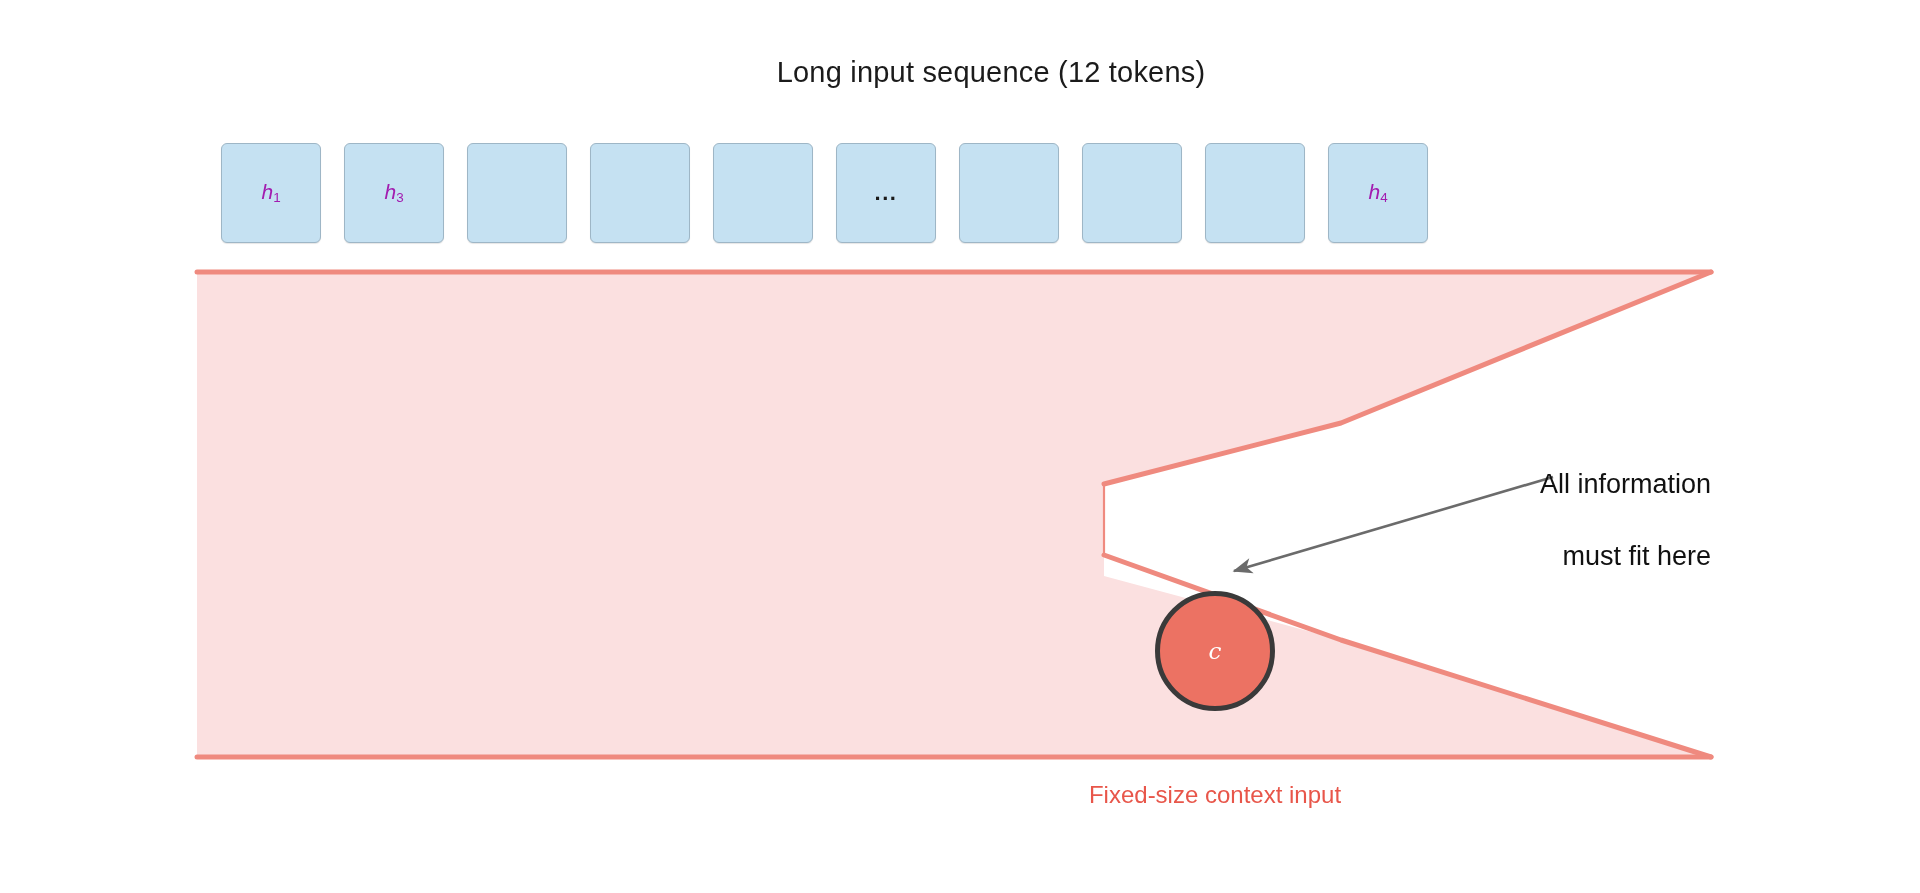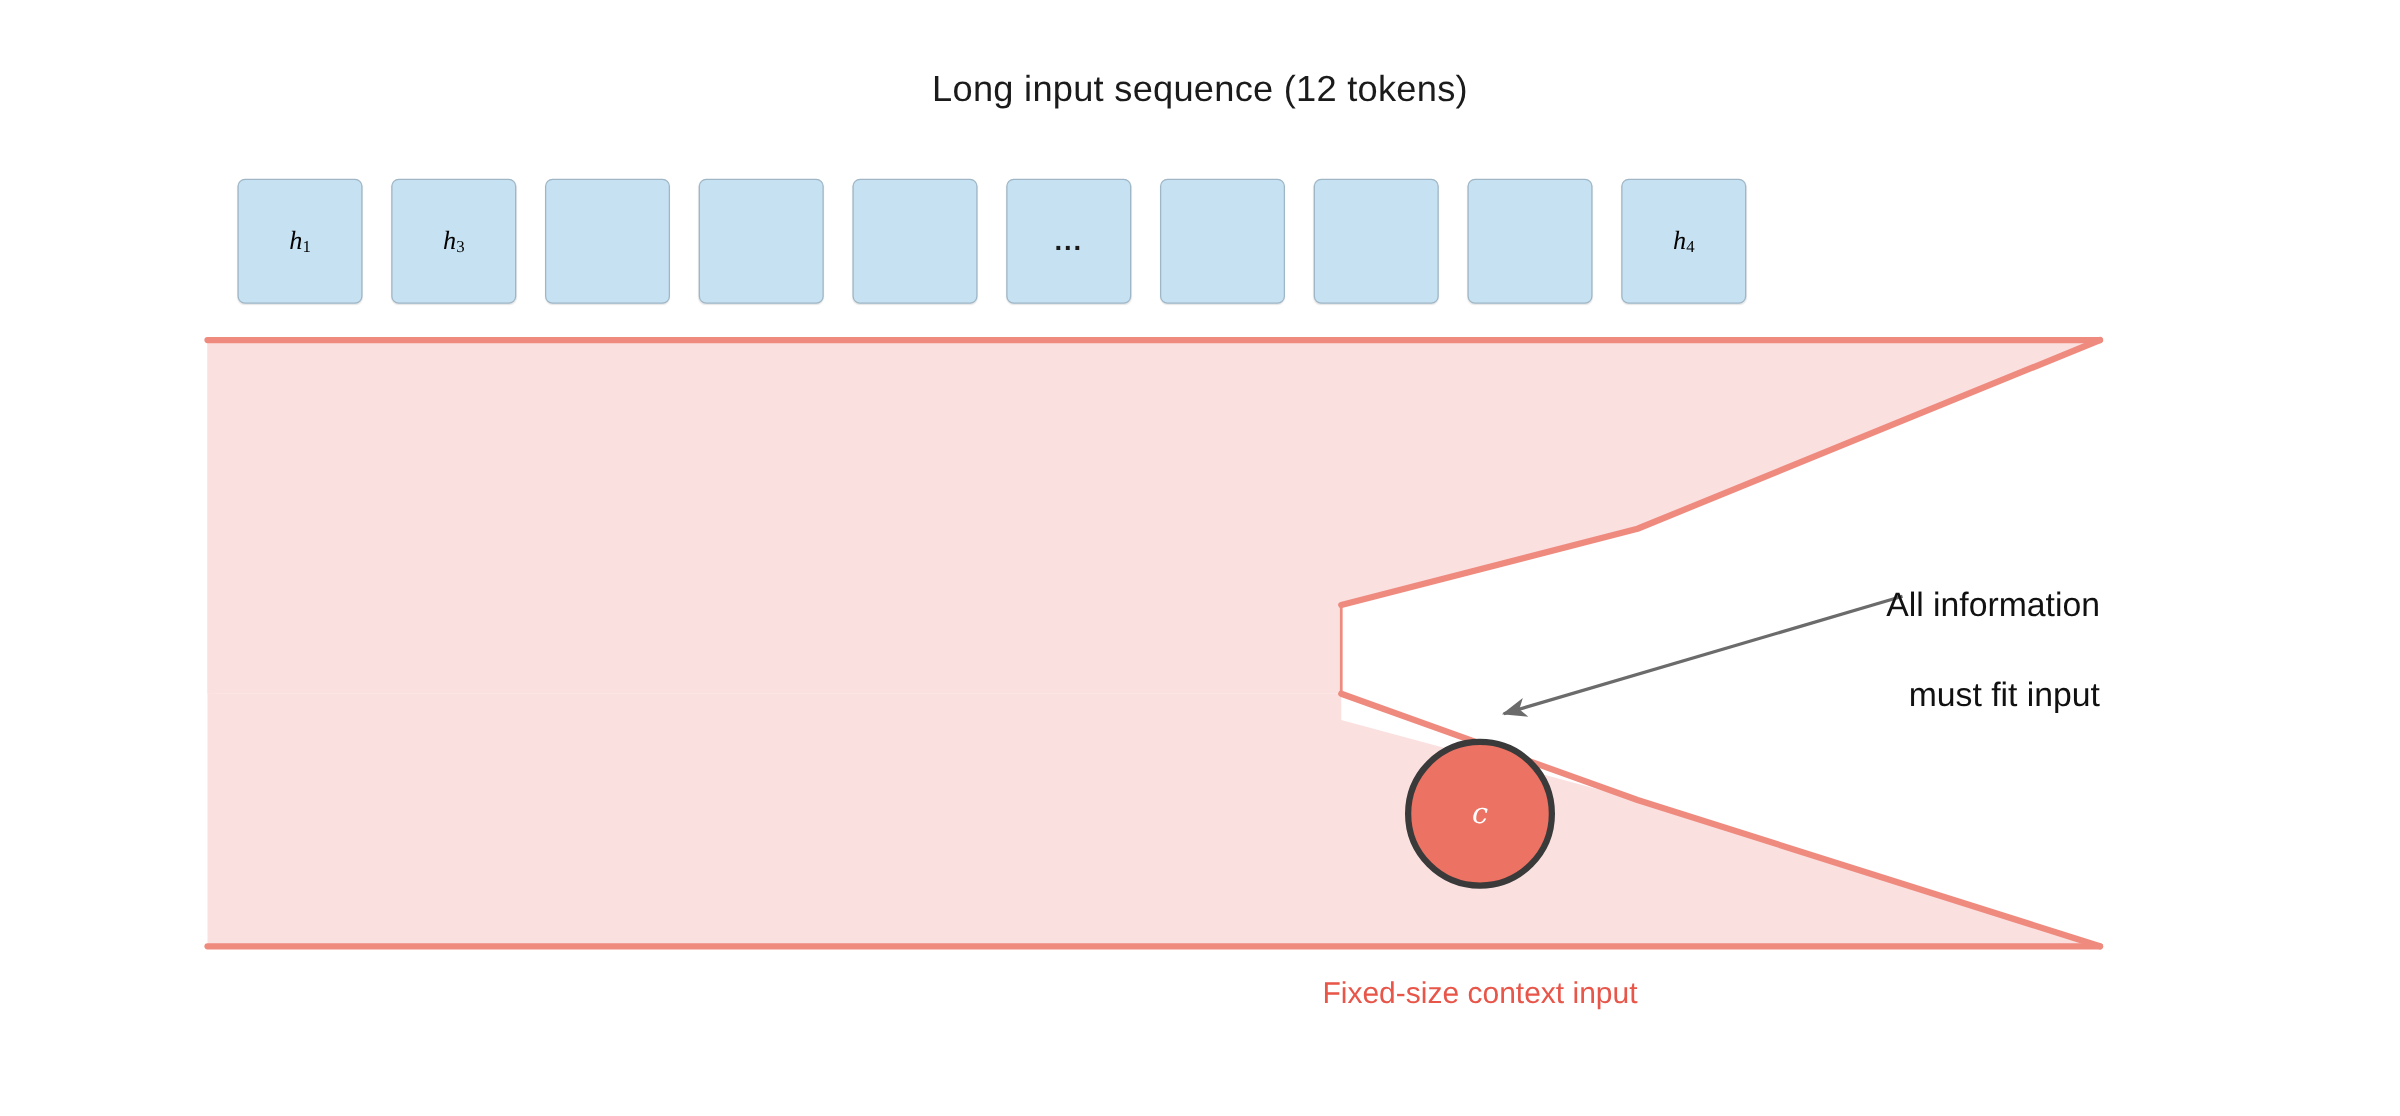--- a/index.html
+++ b/index.html
@@ -11,20 +11,21 @@
   body {
     font-family: "Liberation Sans", sans-serif;
     -webkit-font-smoothing: antialiased;
   }
   #canvas {
     position: relative;
     width: 1716px;
     height: 893px;
     background: #ffffff;
     overflow: hidden;
+    margin-left: 31px;
   }
 
   
   #seq-title {
     position: absolute;
     left: 0;
     top: 56px;
     width: 1920px;
     text-align: center;
     font-size: 29px;
@@ -47,24 +48,24 @@
     border-radius: 6px;
     background: #c5e1f2;
     border: 1.6px solid #9eb6c6;
     box-sizing: border-box;
     display: flex;
     align-items: center;
     justify-content: center;
     box-shadow: 0 1px 1px rgba(0,0,0,0.10);
   }
   .token-label {
-    font-family: Liberation Serif, serif;
+    font-family: Liberation Sans, sans-serif;
     font-style: italic;
     font-size: 21px;
-    color: #000000;
+    color: #a21caf;
     line-height: 1;
     white-space: pre;
   }
   .token-label sub {
     font-size: 0.64em;
     font-style: normal;
     vertical-align: -0.22em;
     letter-spacing: -0.2px;
   }
   .token-ellipsis {
@@ -205,16 +206,16 @@
   <div id="context-circle">
     <span class="c-label">c</span>
   </div>
 
   <div id="context-caption">
     <div>Fixed-size context input</div>
   </div>
 
   <div id="annotation">
     <div>All information</div>
-    <div>must fit input</div>
+    <div>must fit here</div>
   </div>
 
 </div>
 
 </body></html>

